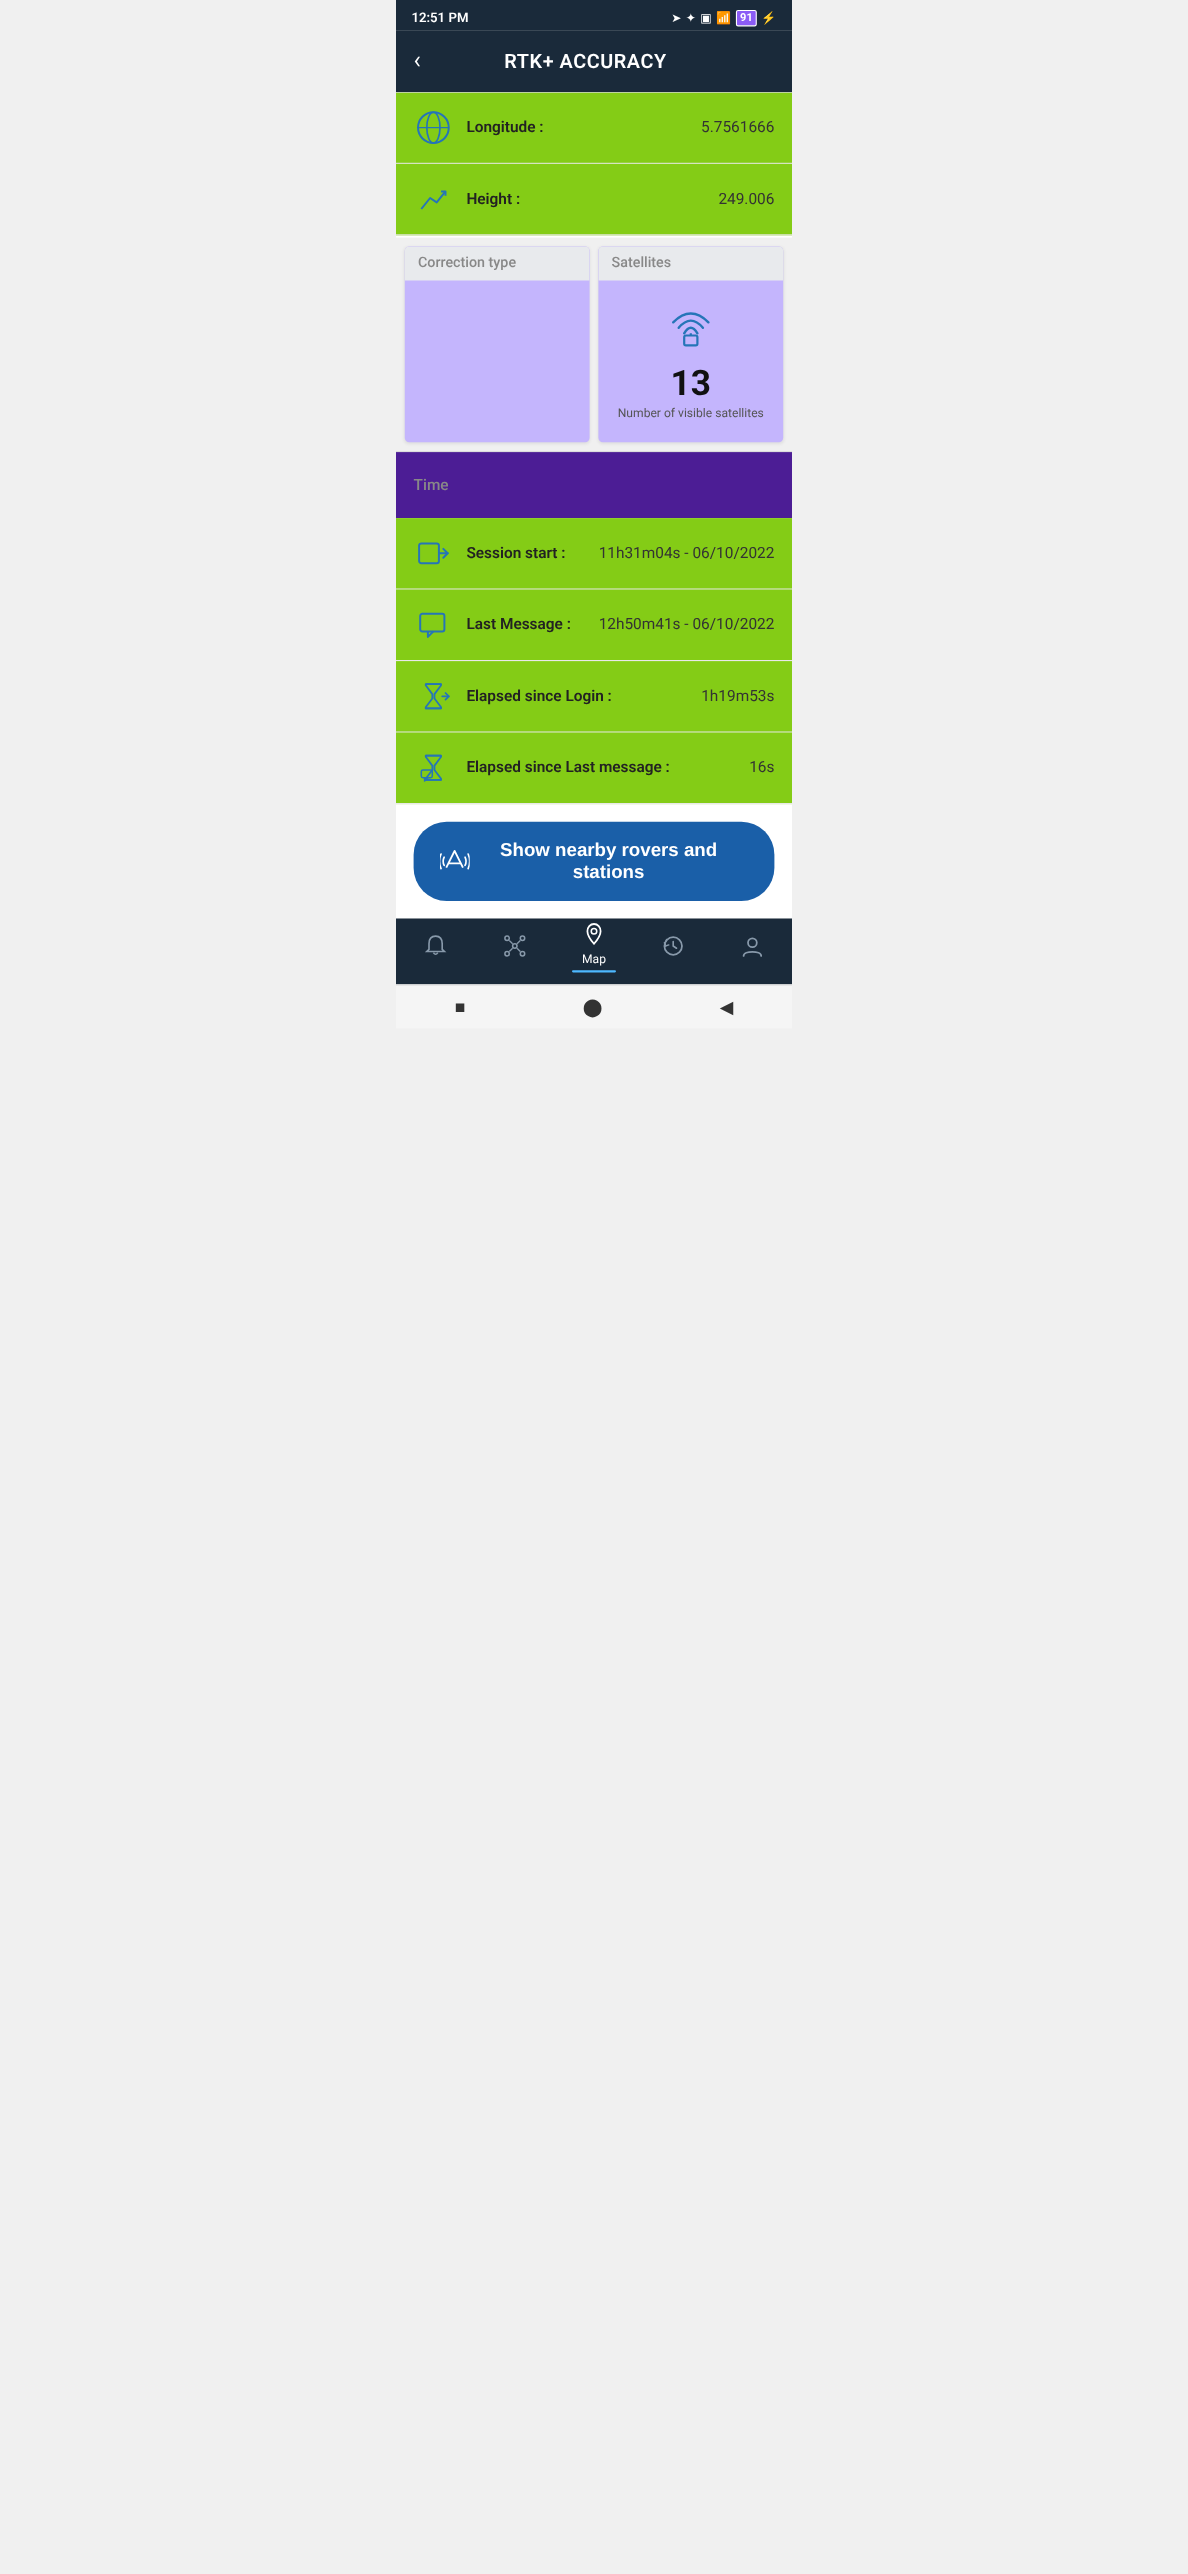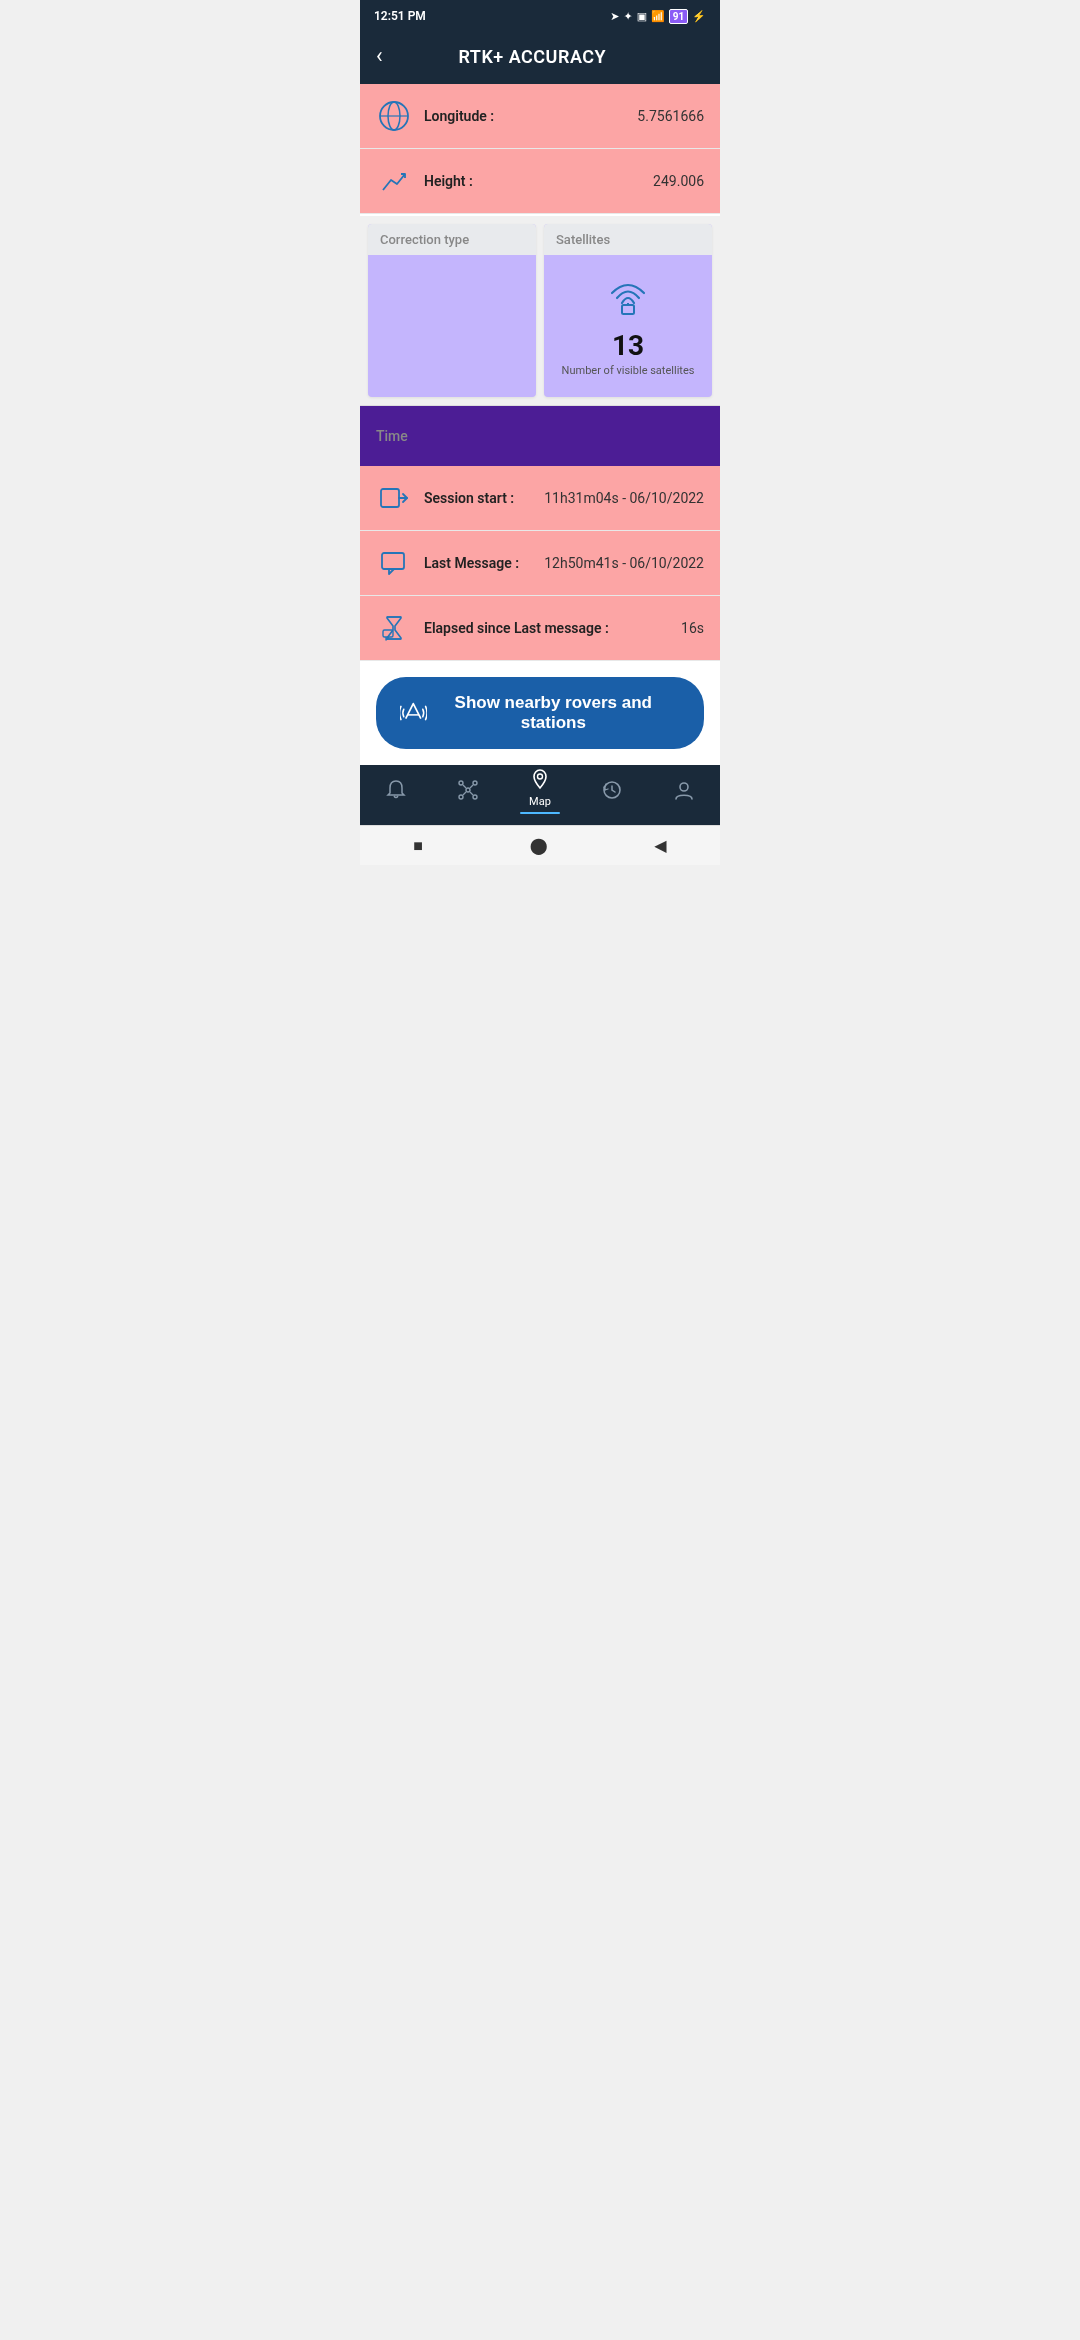--- a/index.html
+++ b/index.html
@@ -63,21 +63,21 @@
     
     .main-content {
       background: #ffffff;
       overflow-y: auto;
     }
     .info-row {
       display: flex;
       align-items: center;
       padding: 14px 16px;
       border-bottom: 1px solid #e8e8e8;
-      background: #fca5a5;
+      background: #84cc16;
       justify-content: flex-end;
     }
     .info-row:last-child { border-bottom: none; }
     .info-icon {
       width: 36px;
       height: 36px;
       display: flex;
       align-items: center;
       justify-content: center;
       margin-right: 12px;
@@ -133,21 +133,21 @@
     }
 
     
     .satellite-icon-wrap {
       display: flex;
       flex-direction: column;
       align-items: center;
       margin-bottom: 6px;
     }
     .sat-count {
-      font-size: 28px;
+      font-size: 32px;
       font-weight: 700;
       color: #111;
       margin-top: 4px;
     }
     .sat-label {
       font-size: 11px;
       color: #555;
       text-align: center;
       margin-top: 2px;
     }
@@ -324,20 +324,35 @@
     <div class="info-icon">
       <svg width="30" height="30" viewBox="0 0 30 30" fill="none" xmlns="http://www.w3.org/2000/svg">
         <rect x="3" y="5" width="22" height="16" rx="2" stroke="#2575b8" stroke-width="1.8" fill="none"></rect>
         <polyline points="10,21 10,26 15,21" stroke="#2575b8" stroke-width="1.8" fill="none" stroke-linejoin="round"></polyline>
       </svg>
     </div>
     <div class="info-label">Last Message :</div>
     <div class="info-value">12h50m41s - 06/10/2022</div>
   </div>
 
+  <div class="info-row">
+    <div class="info-icon">
+      <svg width="30" height="30" viewBox="0 0 30 30" fill="none" xmlns="http://www.w3.org/2000/svg">
+
+        <path d="M8,4 L22,4 L22,5 L16,13 L16,17 L22,25 L22,26 L8,26 L8,25 L14,17 L14,13 L8,5 Z" stroke="#2575b8" stroke-width="1.6" fill="none" stroke-linejoin="round"></path>
+        <line x1="8" y1="4" x2="22" y2="4" stroke="#2575b8" stroke-width="1.6"></line>
+        <line x1="8" y1="26" x2="22" y2="26" stroke="#2575b8" stroke-width="1.6"></line>
+
+        <line x1="23" y1="15" x2="29" y2="15" stroke="#2575b8" stroke-width="1.6" stroke-linecap="round"></line>
+        <polyline points="26,12 29,15 26,18" stroke="#2575b8" stroke-width="1.6" fill="none" stroke-linejoin="round" stroke-linecap="round"></polyline>
+      </svg>
+    </div>
+    <div class="info-label">Elapsed since Login :</div>
+    <div class="info-value">1h19m53s</div>
+  </div>
 
   <div class="info-row">
     <div class="info-icon">
       <svg width="30" height="30" viewBox="0 0 30 30" fill="none" xmlns="http://www.w3.org/2000/svg">
 
         <path d="M8,4 L22,4 L22,5 L16,13 L16,17 L22,25 L22,26 L8,26 L8,25 L14,17 L14,13 L8,5 Z" stroke="#2575b8" stroke-width="1.6" fill="none" stroke-linejoin="round"></path>
         <line x1="8" y1="4" x2="22" y2="4" stroke="#2575b8" stroke-width="1.6"></line>
         <line x1="8" y1="26" x2="22" y2="26" stroke="#2575b8" stroke-width="1.6"></line>
 
         <rect x="4" y="17" width="10" height="7" rx="1.5" stroke="#2575b8" stroke-width="1.4" fill="none"></rect>

